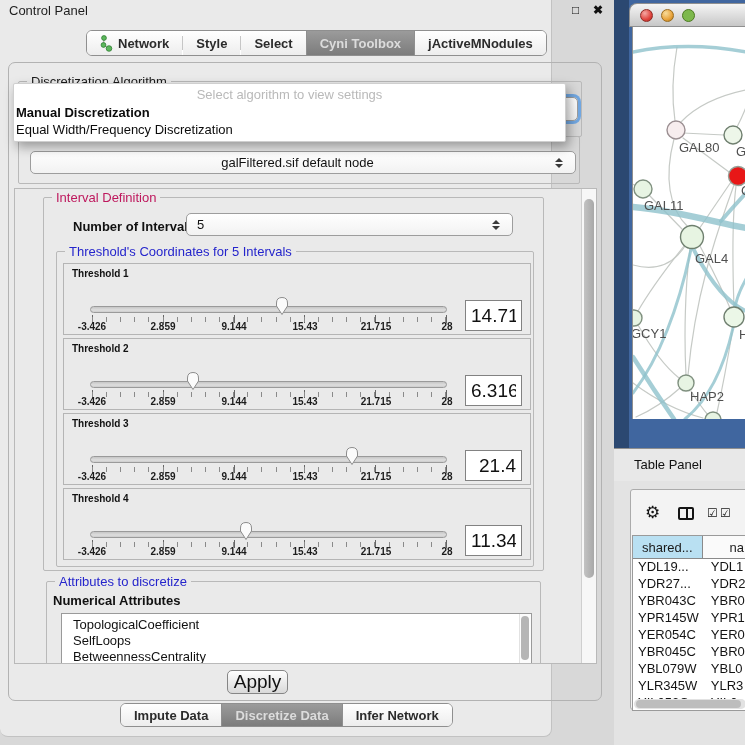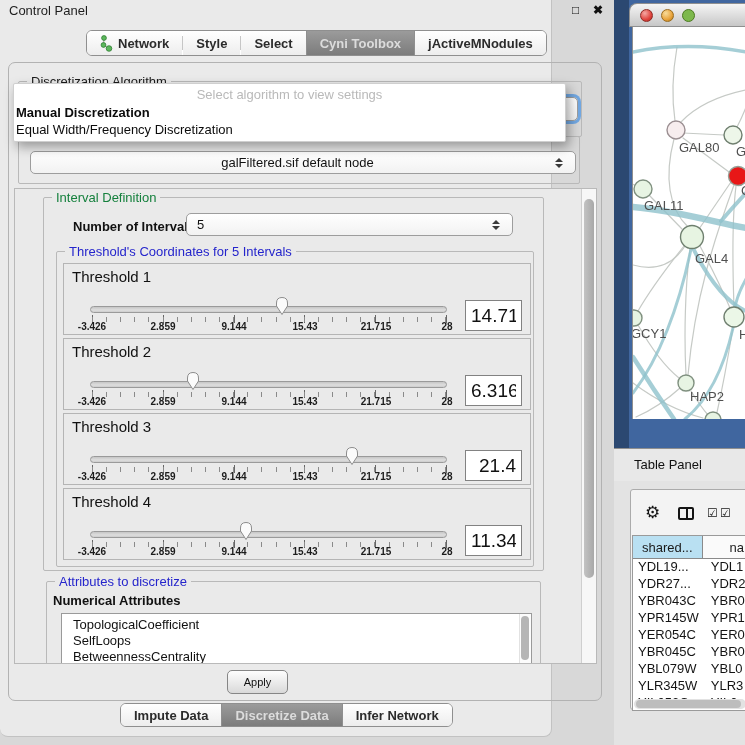--- a/index.html
+++ b/index.html
@@ -20,21 +20,21 @@
     color:#2b2b2b;background:linear-gradient(#ffffff,#ededed);white-space:nowrap;}
   .tab.dark{background:linear-gradient(#9b9b9b,#7c7c7c);color:#dcdcdc;
     border-left:1px solid #8f8f8f;border-right:1px solid #8f8f8f;}
   .sep{width:1px;background:#c6c6c6;margin:5px 0;}
   
   #outerPanel{position:absolute;left:8px;top:62px;width:594px;height:639px;
     border:1px solid #b2b2b2;border-radius:7px;box-sizing:border-box;}
   
   .group{position:absolute;border:1px solid #b9b9b9;border-radius:2px;box-sizing:border-box;}
   .gtitle{position:absolute;top:-8px;left:8px;background:#eaeaea;padding:0 4px;font-size:13px;color:#1a1a1a;white-space:nowrap;}
-  .gtitle.green{color:#15803d;}
+  .gtitle.green{color:#be185d;}
   .gtitle.blue{color:#2525cc;}
   
   .combo{position:absolute;background:linear-gradient(#ffffff,#f2f2f2);border:1px solid #9d9d9d;
     border-radius:5px;box-sizing:border-box;font-size:13px;color:#111;display:flex;align-items:center;}
   .combo .cval{padding-left:10px;flex:1;}
   .arrows{width:9px;margin-right:12px;display:flex;flex-direction:column;align-items:center;gap:2px;}
   .arrows i{display:block;width:0;height:0;border-left:4px solid transparent;border-right:4px solid transparent;}
   .arrows .up{border-bottom:4px solid #3a3a3a;}
   .arrows .dn{border-top:4px solid #3a3a3a;}
   #algoCombo{left:26px;top:97px;width:552px;height:24px;box-shadow:0 0 0 3px rgba(96,160,228,.85);}
@@ -53,42 +53,42 @@
     box-sizing:border-box;overflow:hidden;background:#eaeaea;}
   #vScroll{position:absolute;left:566px;top:0;width:15px;height:474px;background:#f7f7f7;border-left:1px solid #cfcfcf;box-sizing:border-box;}
   #vThumb{position:absolute;left:2px;top:10px;width:10px;height:379px;border-radius:5px;
     background:linear-gradient(90deg,#c3c3c3,#a8a8a8);}
   #intervalGroup{left:28px;top:8px;width:501px;height:374px;}
   #noiLabel{position:absolute;left:58px;top:30px;font-size:13px;font-weight:bold;color:#111;}
   #numCombo{left:171px;top:24px;width:327px;height:23px;}
   #threshGroup{left:41px;top:62px;width:478px;height:316px;}
   
   .t-row{position:absolute;left:48px;width:468px;height:72px;border:1px solid #b5b5b5;background:#eaeaea;box-sizing:border-box;}
-  .t-label{position:absolute;left:8px;top:4px;font-size:15px;font-weight:normal;color:#111;}
+  .t-label{position:absolute;left:8px;top:4px;font-size:10px;font-weight:bold;color:#111;}
   .t-slider{position:absolute;left:0;top:0;width:100%;height:100%;}
   .track{position:absolute;left:26px;top:42px;width:357px;height:7px;border:1px solid #9a9a9a;border-radius:4px;
     background:linear-gradient(#c6c6c6,#dedede 60%,#cccccc);box-sizing:border-box;}
   .ticks-minor{position:absolute;left:28px;top:53px;width:355px;height:5px;
     background:repeating-linear-gradient(90deg,#8a8a8a 0,#8a8a8a 1px,transparent 1px,transparent 14.12px);}
   .ticks-major{position:absolute;left:28px;top:51px;width:356px;height:8px;
     background:repeating-linear-gradient(90deg,#666 0,#666 1px,transparent 1px,transparent 70.8px);}
   .tick-lbl{position:absolute;top:57px;transform:translateX(-50%);font-size:10px;font-weight:bold;color:#1c1c1c;white-space:nowrap;}
   .thumb{position:absolute;top:31px;width:16px;height:21px;}
   .t-value{position:absolute;left:401px;top:36px;width:57px;height:31px;border:1px solid #828282;background:#fff;
     font-size:19px;font-family:"Liberation Sans",sans-serif;text-align:right;padding:0 5px;box-sizing:border-box;color:#111;}
   #attrGroup{left:31px;top:392px;width:495px;height:120px;}
   #numAttrLabel{position:absolute;left:38px;top:404px;font-size:13px;font-weight:bold;color:#111;}
   #attrList{position:absolute;left:46px;top:424px;width:471px;height:80px;background:#fff;border:1px solid #9a9a9a;box-sizing:border-box;}
   .attr-item{padding-left:11px;font-size:13px;color:#111;line-height:16px;}
   #attrList .pad{height:3px;}
   #listScroll{position:absolute;right:0;top:0;width:12px;height:100%;background:#fcfcfc;border-left:1px solid #e2e2e2;box-sizing:border-box;}
   #listThumb{position:absolute;left:1px;top:2px;width:8px;height:44px;border-radius:4px;background:#b5b5b5;}
   
   #applyBtn{position:absolute;left:227px;top:670px;width:59px;height:22px;border:1px solid #868686;border-radius:5px;
-    background:linear-gradient(#fefefe,#d9d9d9);font-size:11px;color:#111;display:flex;align-items:center;justify-content:center;}
+    background:linear-gradient(#fefefe,#d9d9d9);font-size:19px;color:#111;display:flex;align-items:center;justify-content:center;}
   
   #rightTop{position:absolute;left:614px;top:0;width:131px;height:448px;background:#40669f;}
   #blueStrip{position:absolute;left:0;top:0;width:15px;height:448px;background:#2b4871;}
   #netTitlebar{position:absolute;left:15px;top:3px;width:116px;height:24px;border-radius:8px 0 0 0;
     background:linear-gradient(#f5f5f5,#c7c7c7);border:1px solid #8f8f8f;border-right:none;box-sizing:border-box;
     display:flex;align-items:center;padding-left:10px;gap:8px;}
   .light{width:13px;height:13px;border-radius:50%;box-sizing:border-box;}
   .light.red{background:radial-gradient(circle at 35% 30%,#f4a9a4,#e0443e 60%,#a5281f);border:1px solid #8e2a24;}
   .light.yellow{background:radial-gradient(circle at 35% 30%,#f7dc9b,#e9a33b 60%,#a8741a);border:1px solid #9a6b1d;}
   .light.green{background:radial-gradient(circle at 35% 30%,#c8e6a4,#7db84c 60%,#4f7d24;);border:1px solid #4c7a22;background-color:#7db84c;}

